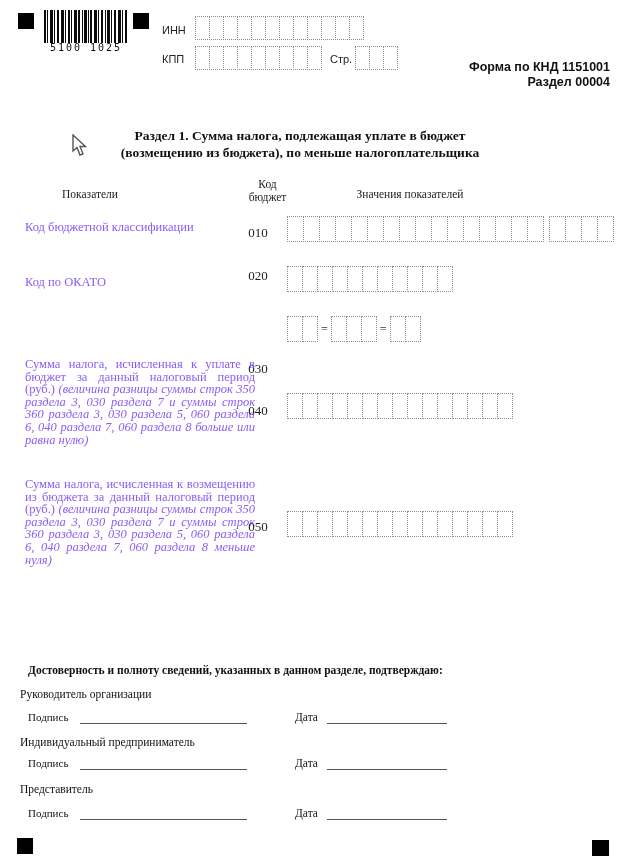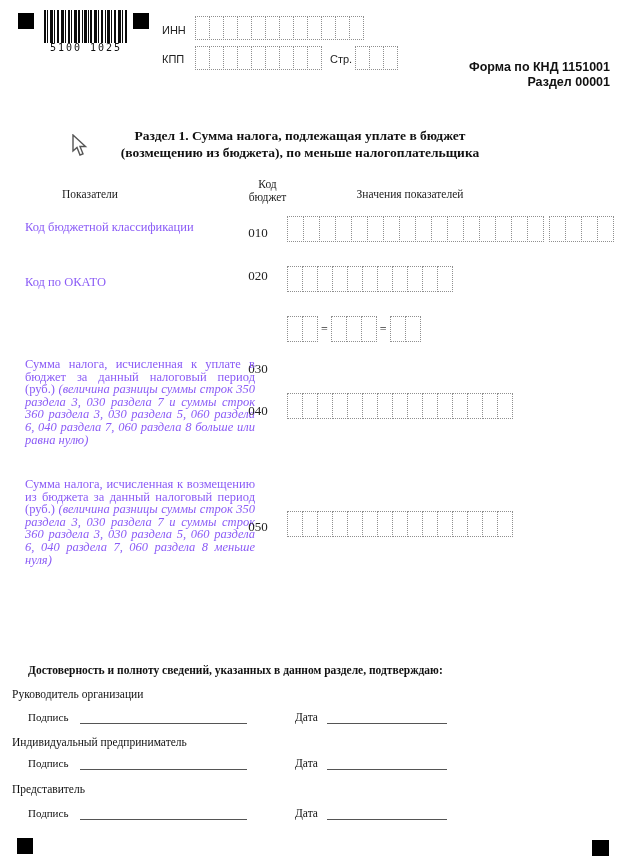--- a/index.html
+++ b/index.html
@@ -27,21 +27,21 @@
   .title{position:absolute;left:0;top:127px;width:600px;text-align:center;
          font-weight:bold;font-size:13.5px;line-height:17px;color:#111;}
 
   .colhead{position:absolute;text-align:center;font-size:11.5px;color:#222;line-height:13px;}
 
   .rowlabel{position:absolute;left:25px;width:230px;font-size:12.5px;line-height:12.6px;
             text-align:justify;color:#8b5cf6;}
   .rowlabel .it{font-style:italic;}
   .rowcode{position:absolute;left:241px;width:34px;text-align:center;font-size:13px;color:#222;}
   .foot-bold{position:absolute;left:28px;font-weight:bold;font-size:11.5px;color:#111;}
-  .foot-label{position:absolute;left:12px;font-size:11.5px;color:#111;}
+  .foot-label{position:absolute;left:20px;font-size:11.5px;color:#111;}
   .sigword{position:absolute;left:28px;font-size:11px;color:#111;}
   .dateword{position:absolute;left:295px;font-size:11.5px;color:#111;}
   .sigline{position:absolute;height:1px;background:#555;}
   .sigline.sig{left:80px;width:167px;}
   .sigline.dat{left:327px;width:120px;}
 
   .barcode-digits{position:absolute;left:45px;top:42px;width:82px;text-align:center;
       font-family:"DejaVu Sans Mono",monospace;font-size:10px;letter-spacing:2px;color:#111;}
   #cursor{position:absolute;left:72px;top:134px;}
 </style>
@@ -123,21 +123,21 @@
   <div class="cellrow cells-top" style="left:355px;top:46px;">
       <div class="cell-group">
         <div class="cell"></div>
         <div class="cell"></div>
         <div class="cell"></div>
       </div>
     </div>
 
   <div class="formno">
     <div>Форма по КНД 1151001</div>
-    <div>Раздел  00001</div>
+    <div>Раздел  00004</div>
   </div>
 
   <svg id="cursor" width="16" height="24" viewBox="0 0 16 24">
     <path d="M1,1 L1,17 L5,13.5 L8,21 L11,19.8 L8,12.5 L13.5,12.5 Z" fill="#ffffff" stroke="#555" stroke-width="1.4"></path>
   </svg>
 
   <div class="title">
     <div>Раздел 1. Сумма налога, подлежащая уплате в бюджет</div>
     <div>(возмещению из бюджета), по меньше налогоплательщика</div>
   </div>

